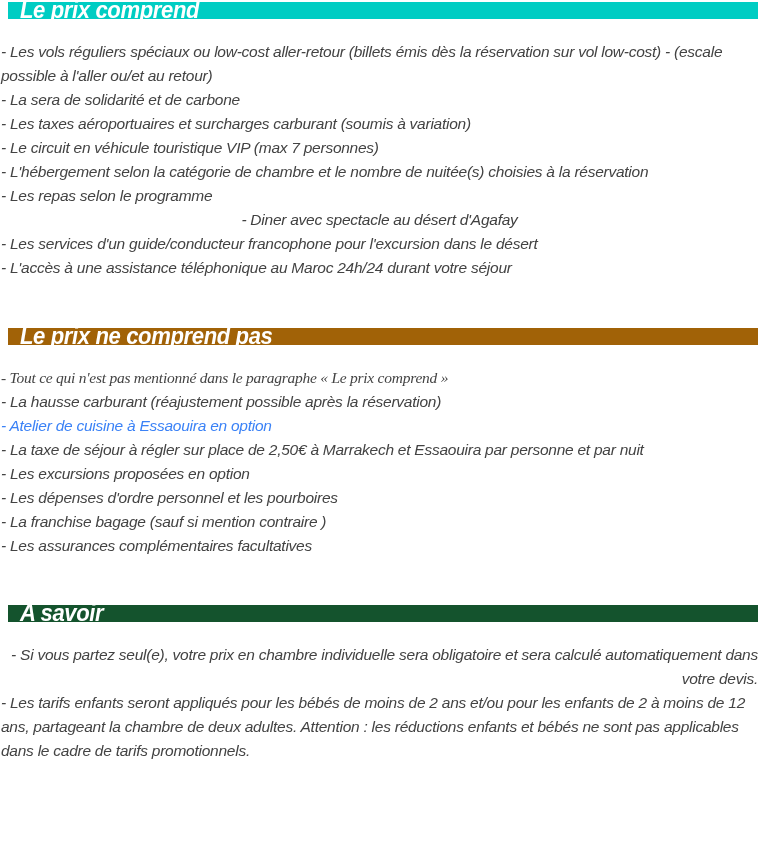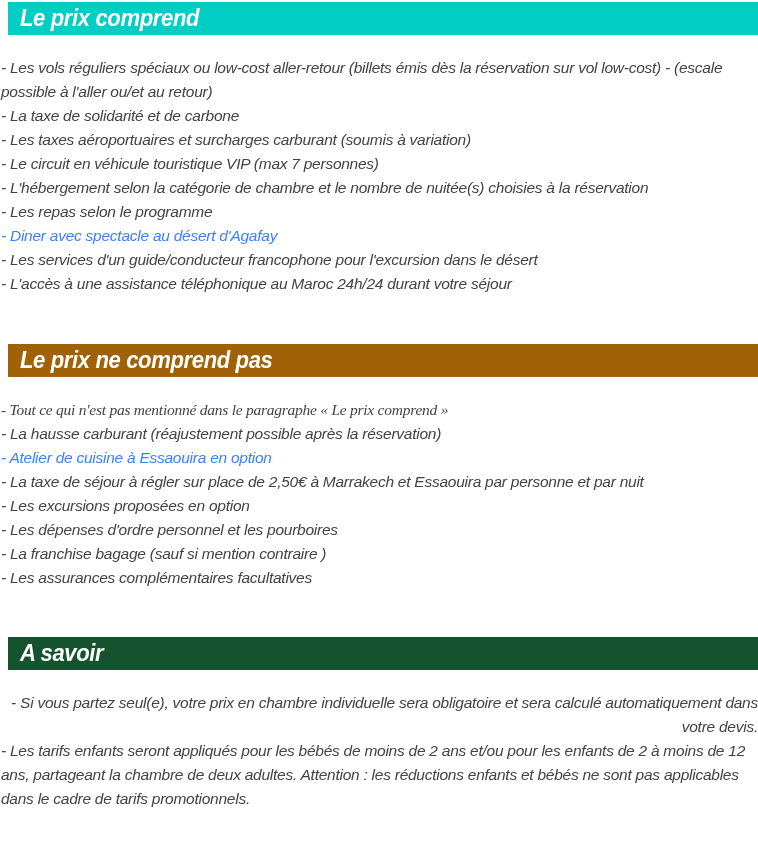--- a/index.html
+++ b/index.html
@@ -9,21 +9,21 @@
   }
   body {
     width: 758px;
     height: 851px;
     overflow: hidden;
     font-family: "Liberation Sans", sans-serif;
     position: relative;
   }
   .section-header {
     margin-left: 8px;
-    height: 33px;
+    height: 17px;
     background: #00cdc3;
     color: #ffffff;
     display: flex;
     align-items: center;
     padding-left: 12px;
     box-sizing: border-box;
   }
   .section-header span {
     font-style: italic;
     font-weight: bold;
@@ -51,26 +51,26 @@
 </style>
 </head>
 <body>
 
 <div>
   <div class="section-header header-first" style="background: rgb(0, 205, 195); color: rgb(255, 255, 255);">
     <span>Le prix comprend</span>
   </div>
   <div class="section-body">
     <p style="color: rgb(67, 67, 67);">- Les vols réguliers spéciaux ou low-cost aller-retour (billets émis dès la réservation sur vol low-cost) - (escale possible à l'aller ou/et au retour)</p>
-    <p style="color: rgb(67, 67, 67);">- La taxe de solidarité et de carbone</p>
+    <p style="color: rgb(67, 67, 67);">- La sera de solidarité et de carbone</p>
     <p style="color: rgb(67, 67, 67);">- Les taxes aéroportuaires et surcharges carburant (soumis à variation)</p>
     <p style="color: rgb(67, 67, 67);">- Le circuit en véhicule touristique VIP (max 7 personnes)</p>
     <p style="color: rgb(67, 67, 67);">- L'hébergement selon la catégorie de chambre et le nombre de nuitée(s) choisies à la réservation</p>
     <p style="color: rgb(67, 67, 67);">- Les repas selon le programme</p>
-    <p style="color: #3b82f6;">- Diner avec spectacle au désert d'Agafay</p>
+    <p style="color: #404040; text-align: center;">- Diner avec spectacle au désert d'Agafay</p>
     <p style="color: rgb(67, 67, 67);">- Les services d'un guide/conducteur francophone pour l'excursion dans le désert</p>
     <p style="color: rgb(67, 67, 67);">- L'accès à une assistance téléphonique au Maroc 24h/24 durant votre séjour</p>
   </div>
 </div>
 
 <div>
   <div class="section-header header-gap-2" style="background: #a16207; color: rgb(255, 255, 255);">
     <span>Le prix ne comprend pas</span>
   </div>
   <div class="section-body">

